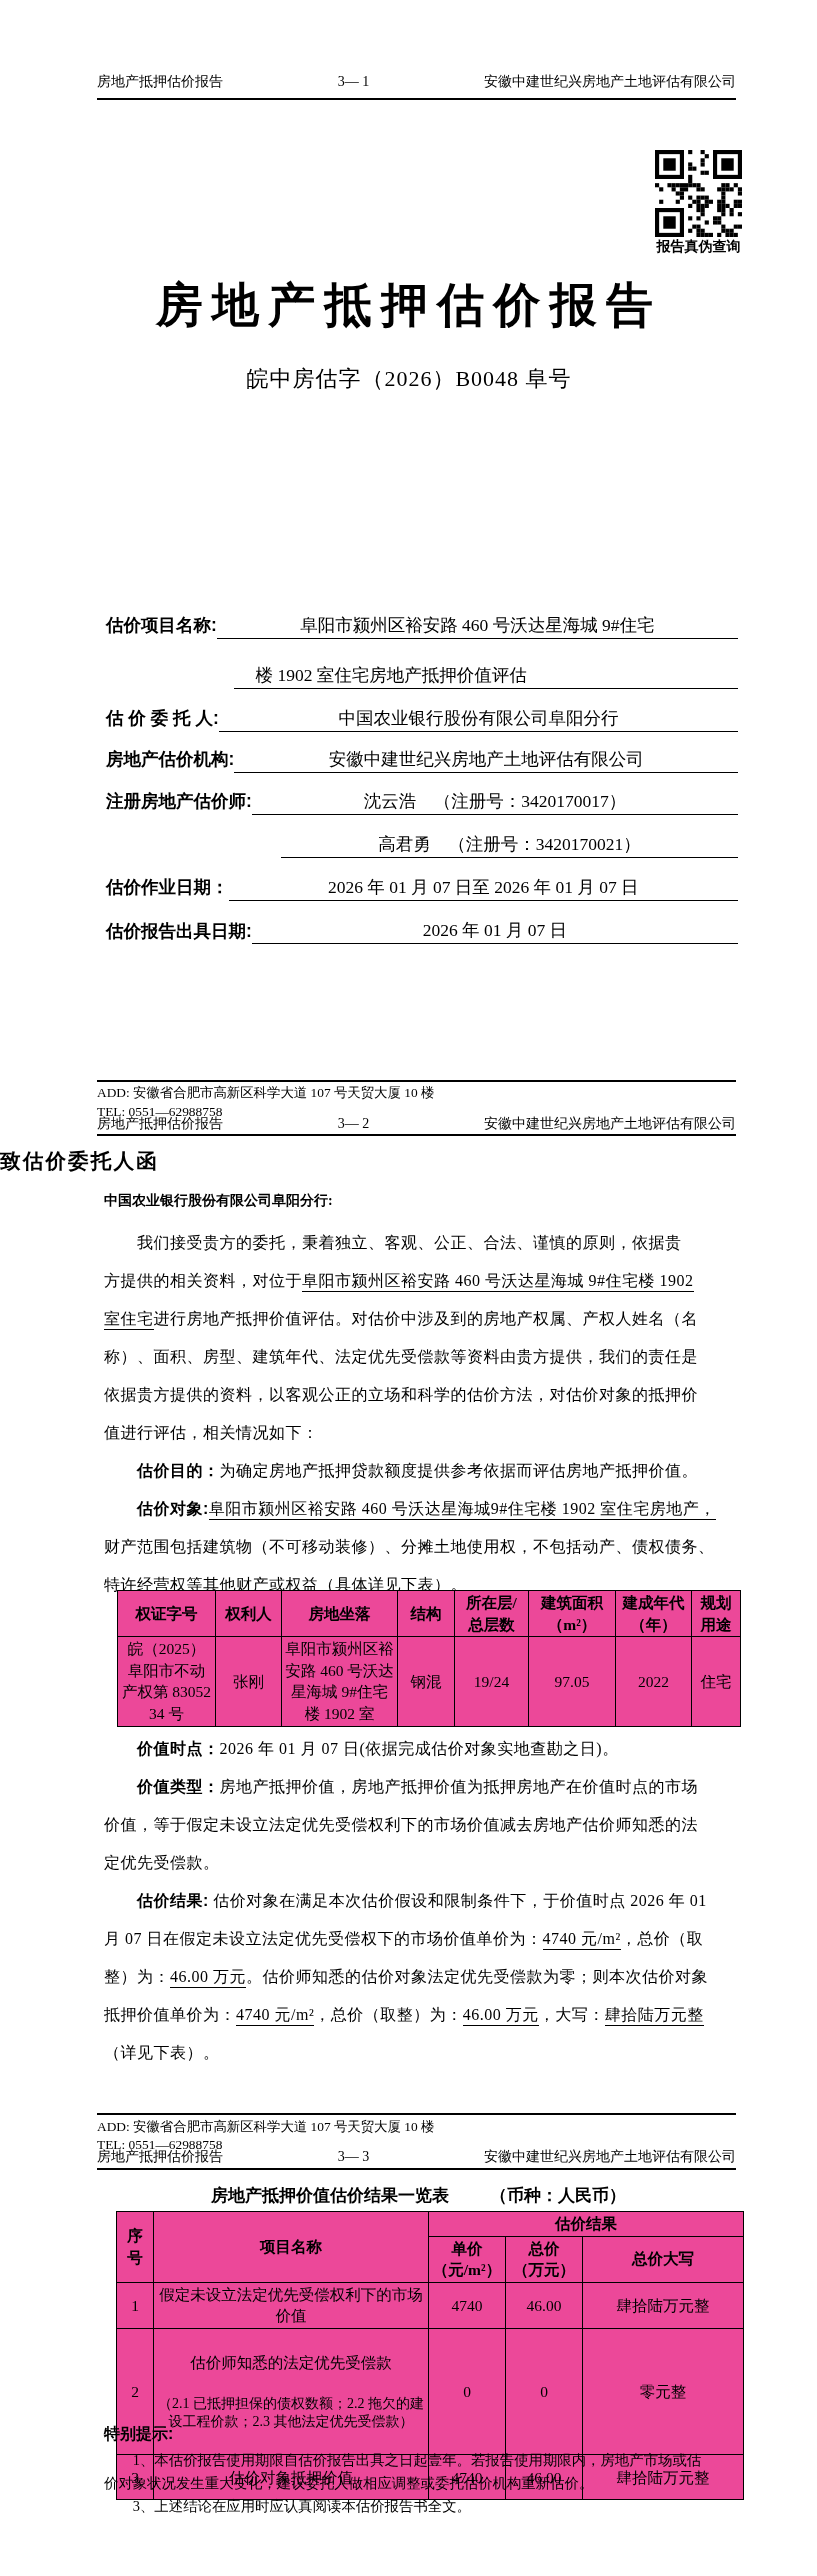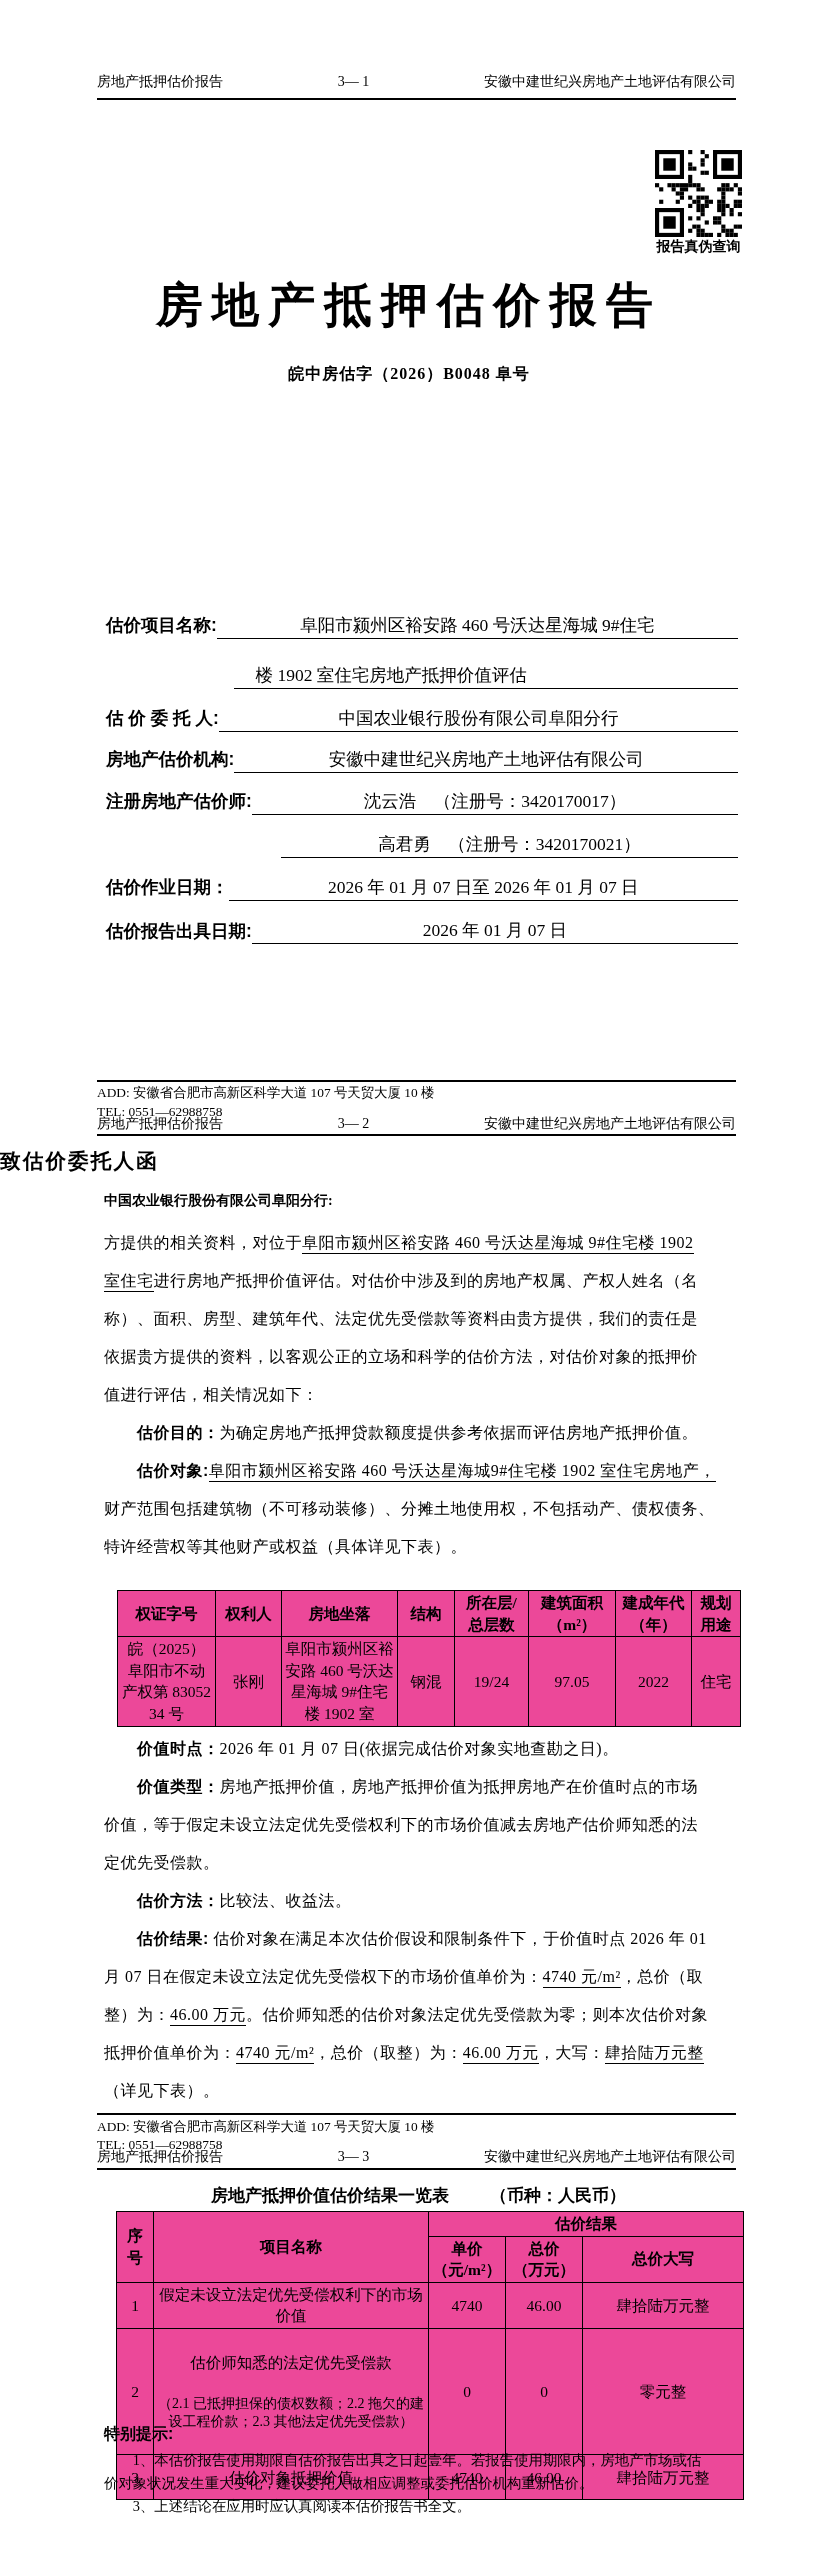--- a/index.html
+++ b/index.html
@@ -12,21 +12,21 @@
   .hdr{
     position:absolute;left:97px;width:639px;display:flex;justify-content:space-between;
     align-items:flex-end;font-size:14px;line-height:17.5px;white-space:nowrap;
   }
   .ftr{position:absolute;left:97px;font-size:13.4px;line-height:16.5px;white-space:nowrap;}
   .qrlabel{position:absolute;text-align:center;font-size:14px;font-weight:bold;}
   .bigtitle{
     position:absolute;left:0;width:818px;text-align:center;font-size:47px;font-weight:bold;
     letter-spacing:9.3px;line-height:57px;
   }
-  .docno{position:absolute;left:0;width:818px;text-align:center;font-size:16px;letter-spacing:1px;font-weight:bold;}
+  .docno{position:absolute;left:0;width:818px;text-align:center;font-size:22px;letter-spacing:1px;font-weight:normal;}
   .frow{position:absolute;left:106px;right:80px;display:flex;height:27px;}
   .flbl{flex:none;font-weight:bold;font-size:17.5px;line-height:26px;white-space:nowrap;
         font-family:"Liberation Sans","DejaVu Sans",sans-serif;}
   .fval{flex:1;border-bottom:1.5px solid #000;font-size:17.5px;line-height:26px;text-align:center;white-space:nowrap;}
   .fval.leftal{text-align:left;padding-left:21.6px;}
   .sectitle{position:absolute;left:0;width:818px;text-align:left;font-size:20.6px;font-weight:bold;
             font-family:"Liberation Sans","DejaVu Sans",sans-serif;letter-spacing:2.1px;}
   .addressee{position:absolute;left:104px;font-size:14px;font-weight:bold;white-space:nowrap;}
   .bodylines{position:absolute;left:104px;width:636px;}
   .tline{height:38px;line-height:38px;font-size:16px;white-space:nowrap;letter-spacing:0.5px;}
@@ -211,20 +211,21 @@
     <span>房地产抵押估价报告</span>
     <span>3— 2</span>
     <span>安徽中建世纪兴房地产土地评估有限公司</span>
   </div>
   <div class="rule" style="top:1134px;"></div>
 
   <div class="sectitle" style="top:1147px;">致估价委托人函</div>
   <div class="addressee" style="top:1192px;">中国农业银行股份有限公司阜阳分行:</div>
 
   <div class="bodylines" style="top:1224px;">
+      <div class="tline"><span>　　我们接受贵方的委托，秉着独立、客观、公正、合法、谨慎的原则，依据贵</span></div>
       <div class="tline"><span>方提供的相关资料，对位于</span><span class="u">阜阳市颍州区裕安路 460 号沃达星海城 9#住宅楼 1902</span></div>
       <div class="tline"><span class="u">室住宅</span><span>进行房地产抵押价值评估。对估价中涉及到的房地产权属、产权人姓名（名</span></div>
       <div class="tline"><span>称）、面积、房型、建筑年代、法定优先受偿款等资料由贵方提供，我们的责任是</span></div>
       <div class="tline"><span>依据贵方提供的资料，以客观公正的立场和科学的估价方法，对估价对象的抵押价</span></div>
       <div class="tline"><span>值进行评估，相关情况如下：</span></div>
       <div class="tline"><span>　　</span><span class="b">估价目的：</span><span>为确定房地产抵押贷款额度提供参考依据而评估房地产抵押价值。</span></div>
       <div class="tline"><span>　　</span><span class="b">估价对象:</span><span class="u">阜阳市颍州区裕安路 460 号沃达星海城9#住宅楼 1902 室住宅房地产，</span></div>
       <div class="tline"><span>财产范围包括建筑物（不可移动装修）、分摊土地使用权，不包括动产、债权债务、</span></div>
       <div class="tline"><span>特许经营权等其他财产或权益（具体详见下表）。</span></div>
     </div>
@@ -266,21 +267,20 @@
       <td>住宅</td>
     </tr>
   </tbody>
     </table>
 
   <div class="bodylines" style="top:1730px;">
       <div class="tline"><span>　　</span><span class="b">价值时点：</span><span>2026 年 01 月 07 日(依据完成估价对象实地查勘之日)。</span></div>
       <div class="tline"><span>　　</span><span class="b">价值类型：</span><span>房地产抵押价值，房地产抵押价值为抵押房地产在价值时点的市场</span></div>
       <div class="tline"><span>价值，等于假定未设立法定优先受偿权利下的市场价值减去房地产估价师知悉的法</span></div>
       <div class="tline"><span>定优先受偿款。</span></div>
-      <div class="tline"><span>　　</span><span class="b">估价方法：</span><span>比较法、收益法。</span></div>
       <div class="tline"><span>　　</span><span class="b">估价结果:</span><span> 估价对象在满足本次估价假设和限制条件下，于价值时点 2026 年 01</span></div>
       <div class="tline"><span>月 07 日在假定未设立法定优先受偿权下的市场价值单价为：</span><span class="u">4740 元/m²</span><span>，总价（取</span></div>
       <div class="tline"><span>整）为：</span><span class="u">46.00 万元</span><span>。估价师知悉的估价对象法定优先受偿款为零；则本次估价对象</span></div>
       <div class="tline"><span>抵押价值单价为：</span><span class="u">4740 元/m²</span><span>，总价（取整）为：</span><span class="u">46.00 万元</span><span>，大写：</span><span class="u">肆拾陆万元整</span></div>
       <div class="tline"><span>（详见下表）。</span></div>
     </div>
 
   <div class="rule" style="top:2113px;"></div>
   <div class="ftr" style="top:2119px;">ADD: 安徽省合肥市高新区科学大道 107 号天贸大厦 10 楼</div>
   <div class="ftr" style="top:2137px;">TEL: 0551—62988758</div>

